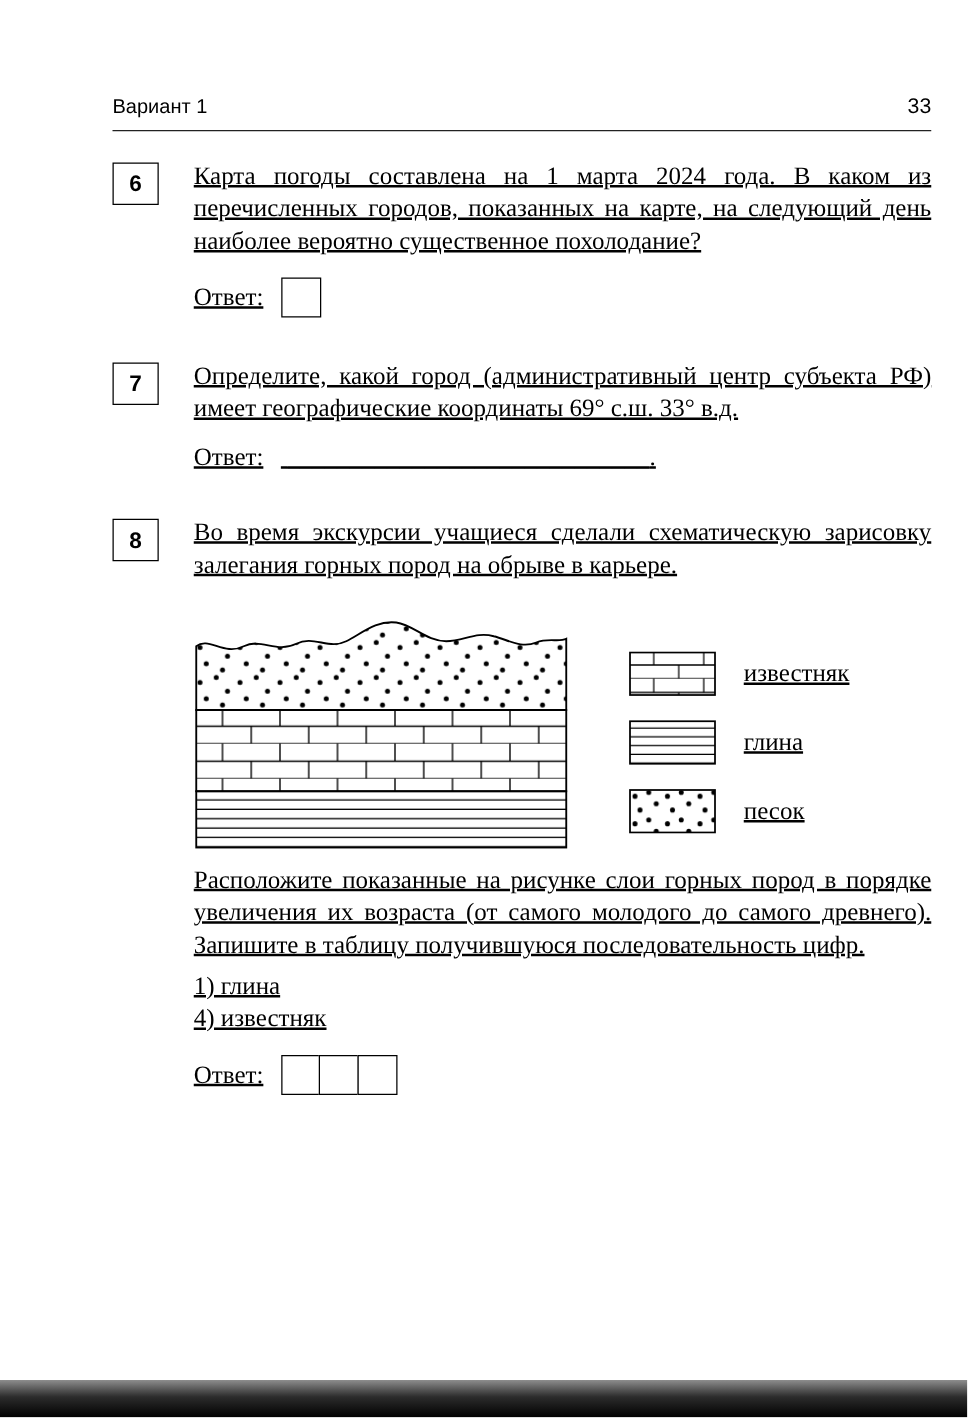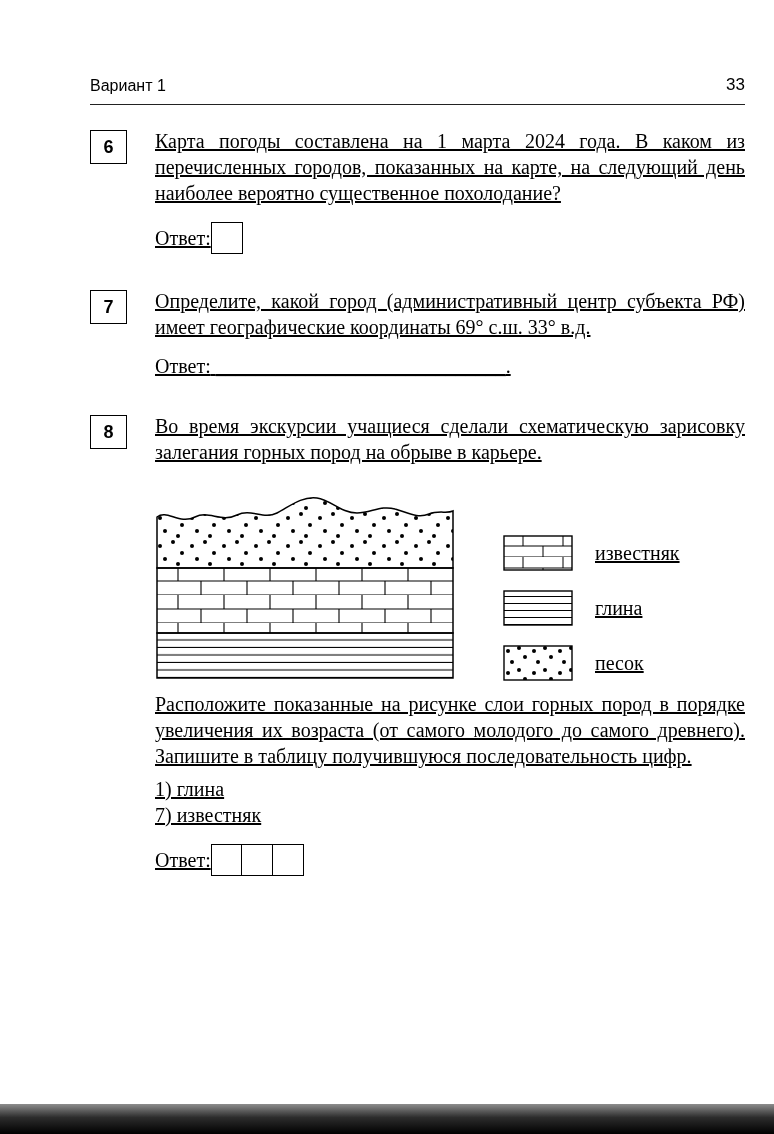--- a/index.html
+++ b/index.html
@@ -44,37 +44,37 @@
     font-weight: bold;
     font-size: 18px;
     margin-right: 28px;
     margin-top: 2px;
   }
   .qbody { flex: 1; font-size: 20px; line-height: 26px; text-decoration: underline; }
   .qtext { text-align: justify; }
   ul.options { list-style: none; margin-top: 7px; }
   ul.options li { line-height: 26px; }
   .answer-row { margin-top: 16px; display: flex; align-items: center; }
-  .answer-label { }
+  .answer-label { margin-right: 14px; }
   .answer-box {
     width: 32px; height: 32px;
     border: 1.3px solid #000;
     display: inline-block;
     background: #fff;
   }
   .answer-boxes { display: flex; }
   .answer-boxes .answer-box + .answer-box { margin-left: -1.3px; }
   .answer-line-row { margin-top: 13px; }
   .figure { display: flex; align-items: flex-end; margin: 18px 0 8px; }
   .legend {
     display: flex;
     flex-direction: column;
     gap: 19px;
     margin-left: 48px;
-    margin-bottom: 2px;
+    margin-bottom: 16px;
   }
   .legend-row { display: flex; align-items: center; }
   .legend-label { margin-left: 22px; font-size: 20px; }
   .task-text { text-align: justify; }
   .bottom-bar {
     position: absolute;
     left: 0; right: 0; bottom: 0;
     height: 30px;
     background: linear-gradient(to bottom, #8d8d8d 0%, #2c2c2c 45%, #000 100%);
   }
@@ -175,21 +175,21 @@
                 <rect x="1" y="1" width="68" height="34" fill="url(#p-dots-leg)" stroke="#000" stroke-width="1.4"></rect>
               </svg>
               <span class="legend-label">песок</span>
             </div>
           </div>
         </div>
 
         <p class="task-text">Расположите показанные на рисунке слои горных пород в порядке увеличения их возраста (от самого молодого до самого древнего). Запишите в таблицу получившуюся последовательность цифр.</p>
         <ul class="options">
           <li>1) глина</li>
-          <li>7) известняк</li>
+          <li>4) известняк</li>
         </ul>
         <div class="answer-row">
           <span class="answer-label">Ответ:</span>
           <span class="answer-boxes">
             <span class="answer-box"></span>
             <span class="answer-box"></span>
             <span class="answer-box"></span>
           </span>
         </div>
       </div>

